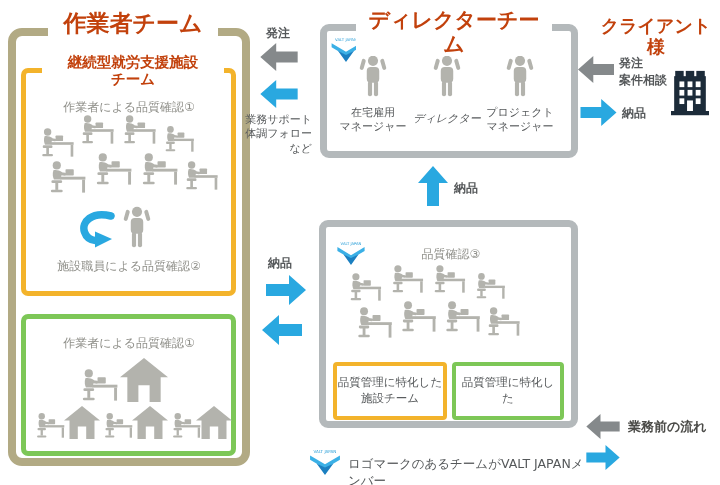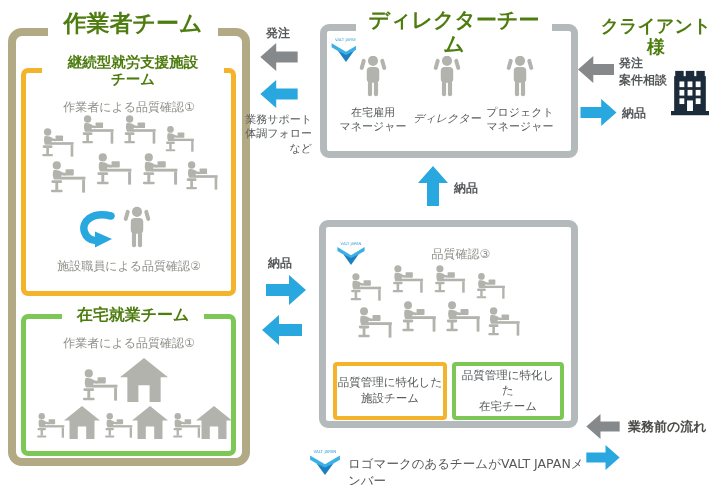--- a/index.html
+++ b/index.html
@@ -3,21 +3,21 @@
 <meta charset="utf-8">
 <style>
   html,body{margin:0;padding:0;background:#fff;}
   #stage{
     position:relative;width:720px;height:485px;background:#fff;overflow:hidden;
     font-family:"DejaVu Sans","Liberation Sans",sans-serif;color:#4b4b48;
   }
   .box{position:absolute;box-sizing:border-box;background:#fff;border-radius:10px;}
   .box-title{
     position:absolute;text-align:center;background:#fff;z-index:3;
-    font-weight:bold;color:#4d7c0f;line-height:1.15;padding:0 4px;
+    font-weight:bold;color:#c2410c;line-height:1.15;padding:0 4px;
   }
   .lbl{position:absolute;color:#8f8f89;font-size:12px;text-align:center;z-index:2;}
   .flow-lbl{position:absolute;color:#55585a;font-size:12px;font-weight:bold;text-align:center;z-index:2;}
   .flow-note{position:absolute;color:#55585a;font-size:11px;line-height:1.3;z-index:2;}
   .legend-txt{position:absolute;color:#4b4b48;font-size:13px;font-weight:bold;z-index:2;}
   .ico{position:absolute;z-index:2;}
   .gray-ico{color:#b3b3ad;}
   .blue{color:#29a8e0;}
   .garrow{color:#85898b;}
   .mini-text{
@@ -129,21 +129,20 @@
   <svg class="ico blue" style="left:76px;top:210px" width="44" height="40">
       <use href="#i-curve"></use>
     </svg>
   <svg class="ico gray-ico" style="left:122px;top:206px" width="30" height="44">
       <use href="#i-person"></use>
     </svg>
 
   <div class="lbl" style="left:30px;top:258px;width:198px;">施設職員による品質確認②</div>
 
   <div class="box" style="left:21px;top:314px;width:215px;height:142px;border:5px solid #7dc757;border-radius:7px;z-index:1;"></div>
-  <div class="box-title" style="left:62px;top:306px;width:134px;font-size:16px;">在宅就業チーム</div>
   <div class="lbl" style="left:30px;top:335px;width:198px;">作業者による品質確認①</div>
 
   <svg class="ico gray-ico" style="left:76px;top:368px" width="44" height="33">
       <use href="#i-desk"></use>
     </svg>
   <svg class="ico gray-ico" style="left:120px;top:358px" width="48" height="44">
       <use href="#i-house"></use>
     </svg>
   <svg class="ico gray-ico" style="left:32px;top:412px" width="34" height="26">
       <use href="#i-desk"></use>
@@ -230,21 +229,21 @@
 
   <svg class="ico blue" style="left:418px;top:165px" width="30" height="42">
       <use href="#i-arrow-up"></use>
     </svg>
   <div class="flow-lbl" style="left:454px;top:180px;width:40px;text-align:left;">納品</div>
 
   <div class="box" style="left:319px;top:220px;width:259px;height:208px;border:7px solid #b4b9bb;border-radius:9px;"></div>
   <svg class="ico" style="left:334px;top:240px" width="34" height="26">
       <use href="#i-logo"></use>
     </svg>
-  <div class="lbl" style="left:406px;top:246px;width:110px;">品質確認③</div>
+  <div class="lbl" style="left:396px;top:246px;width:110px;">品質確認③</div>
 
   <svg class="ico gray-ico" style="left:345px;top:272px" width="38" height="29">
       <use href="#i-desk"></use>
     </svg>
   <svg class="ico gray-ico" style="left:387px;top:264px" width="38" height="29">
       <use href="#i-desk"></use>
     </svg>
   <svg class="ico gray-ico" style="left:429px;top:264px" width="38" height="29">
       <use href="#i-desk"></use>
     </svg>
@@ -266,21 +265,20 @@
 
   <div class="box" style="left:333px;top:362px;width:114px;height:58px;border:4px solid #f3b32b;border-radius:4px;z-index:1;">
     <div class="mini-text">
       <div>品質管理に特化した</div>
       <div>施設チーム</div>
     </div>
   </div>
   <div class="box" style="left:452px;top:362px;width:112px;height:58px;border:4px solid #7dc757;border-radius:4px;z-index:1;">
     <div class="mini-text">
       <div>品質管理に特化した</div>
-      <div>在宅チーム</div>
     </div>
   </div>
 
   <svg class="ico" style="left:306px;top:448px" width="38" height="28">
       <use href="#i-logo"></use>
     </svg>
   <div class="legend-txt" style="left:348px;top:456px;width:240px;font-weight:normal;font-size:12.5px;color:#55585a;">ロゴマークのあるチームがVALT JAPANメンバー</div>
 
   <svg class="ico garrow" style="left:586px;top:414px" width="34" height="25">
       <use href="#i-arrow-left"></use>

